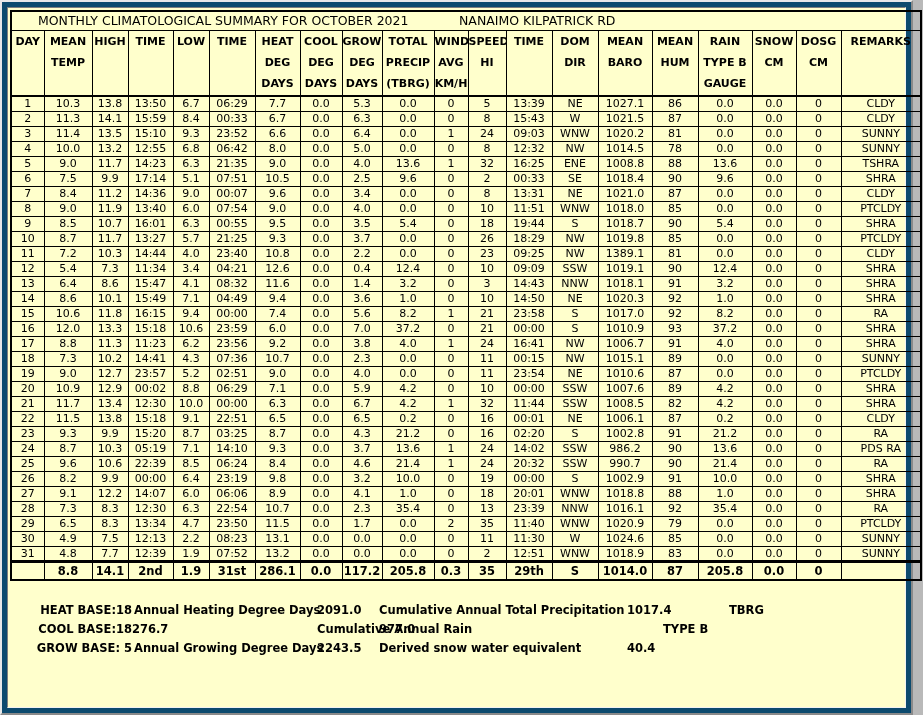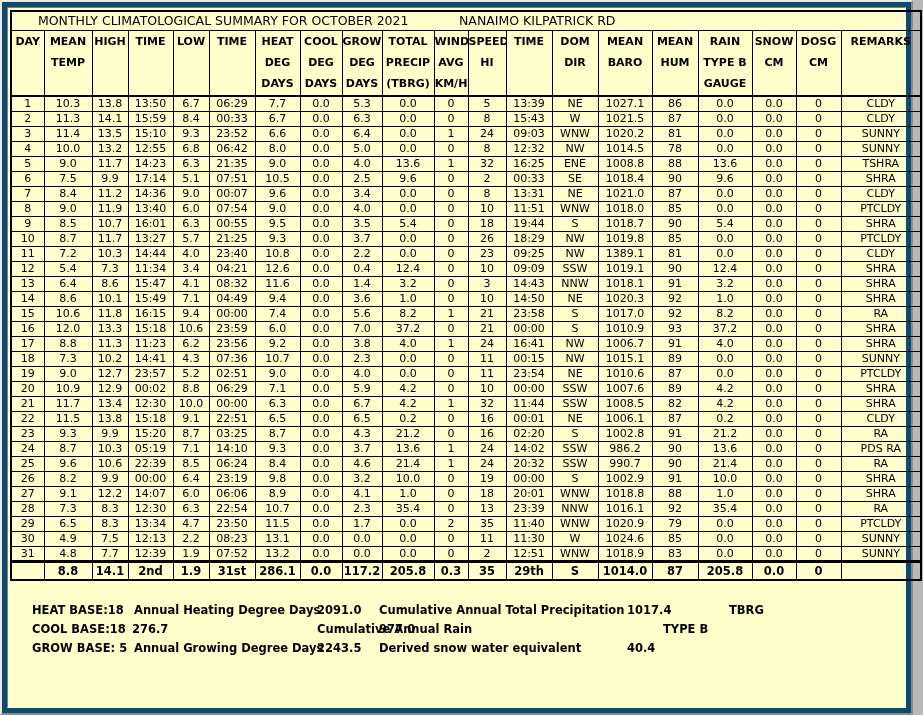--- a/index.html
+++ b/index.html
@@ -76,21 +76,21 @@
     padding-left: 22px;
     font-weight: bold;
     font-size: 11.5px;
   }
   .footer .frow {
     display: grid;
     grid-template-columns: 100px 185px 62px 248px 66px 140px;
     line-height: 19px;
     white-space: nowrap;
   }
-  .footer .base   { text-align: left; }
+  .footer .base   { text-align: right; }
   .footer .mlabel { text-align: right; padding-left: 2px; }
   .footer .mvalue { text-align: left; }
   .footer .clabel { }
   .footer .cvalue { text-align: left; }
   .footer .note   { text-align: left; padding-left: 36px; }
 </style>
 </head>
 <body>
 
 <div class="frame">

